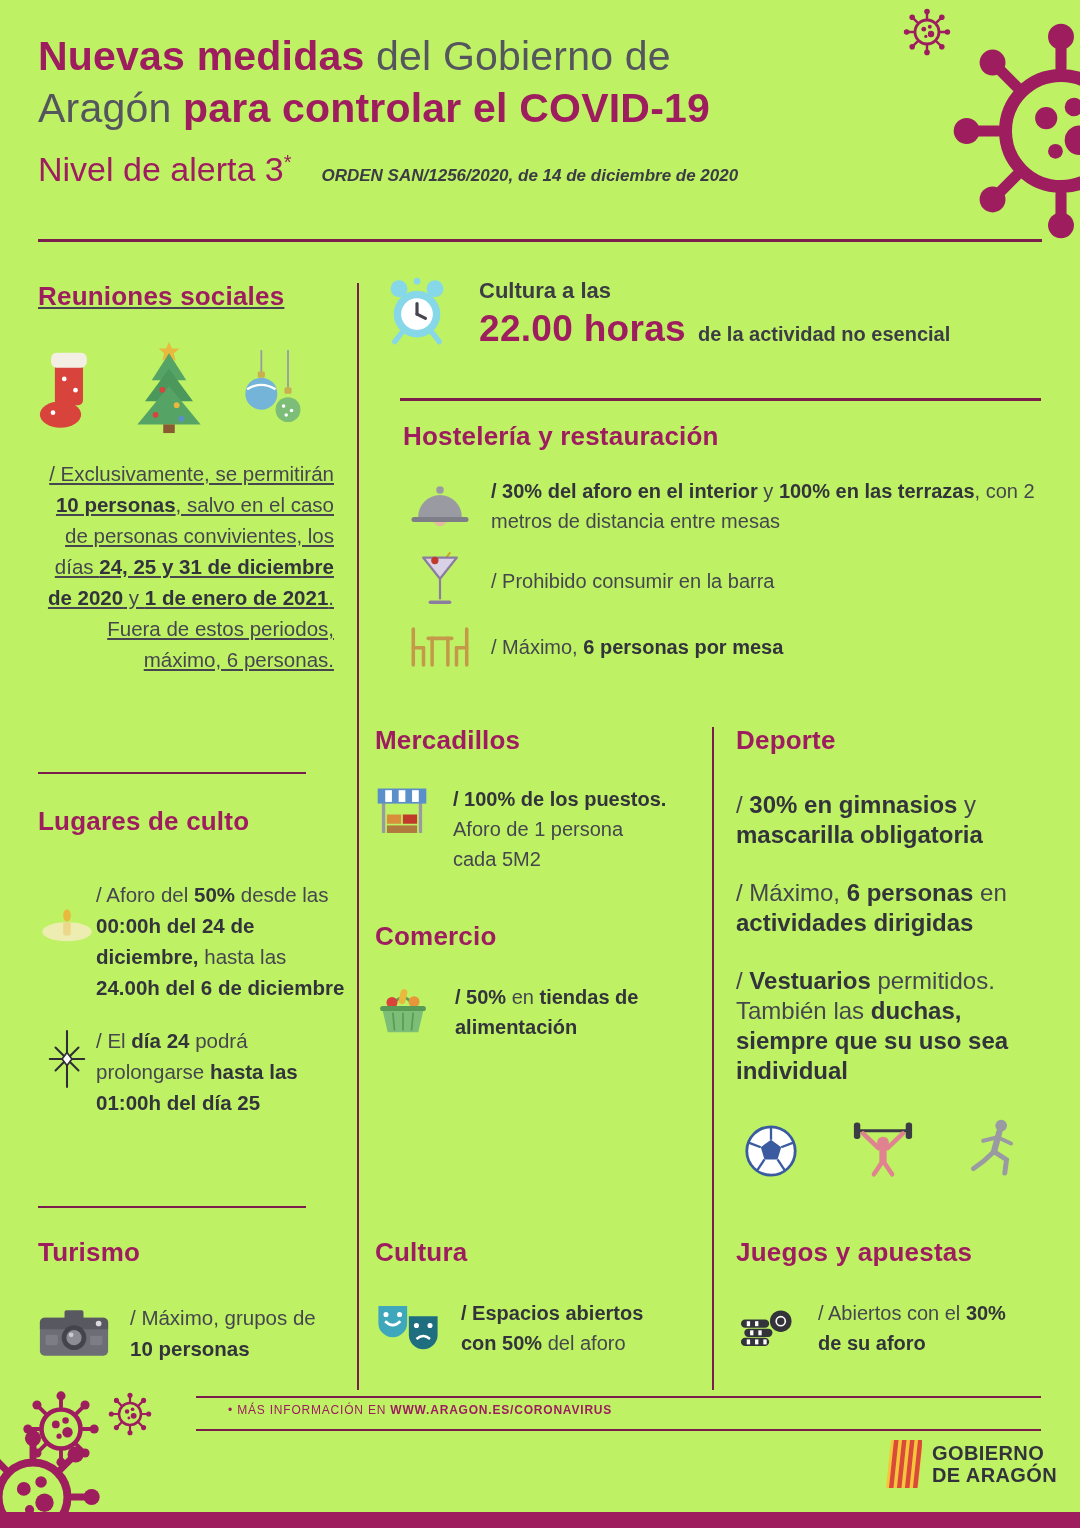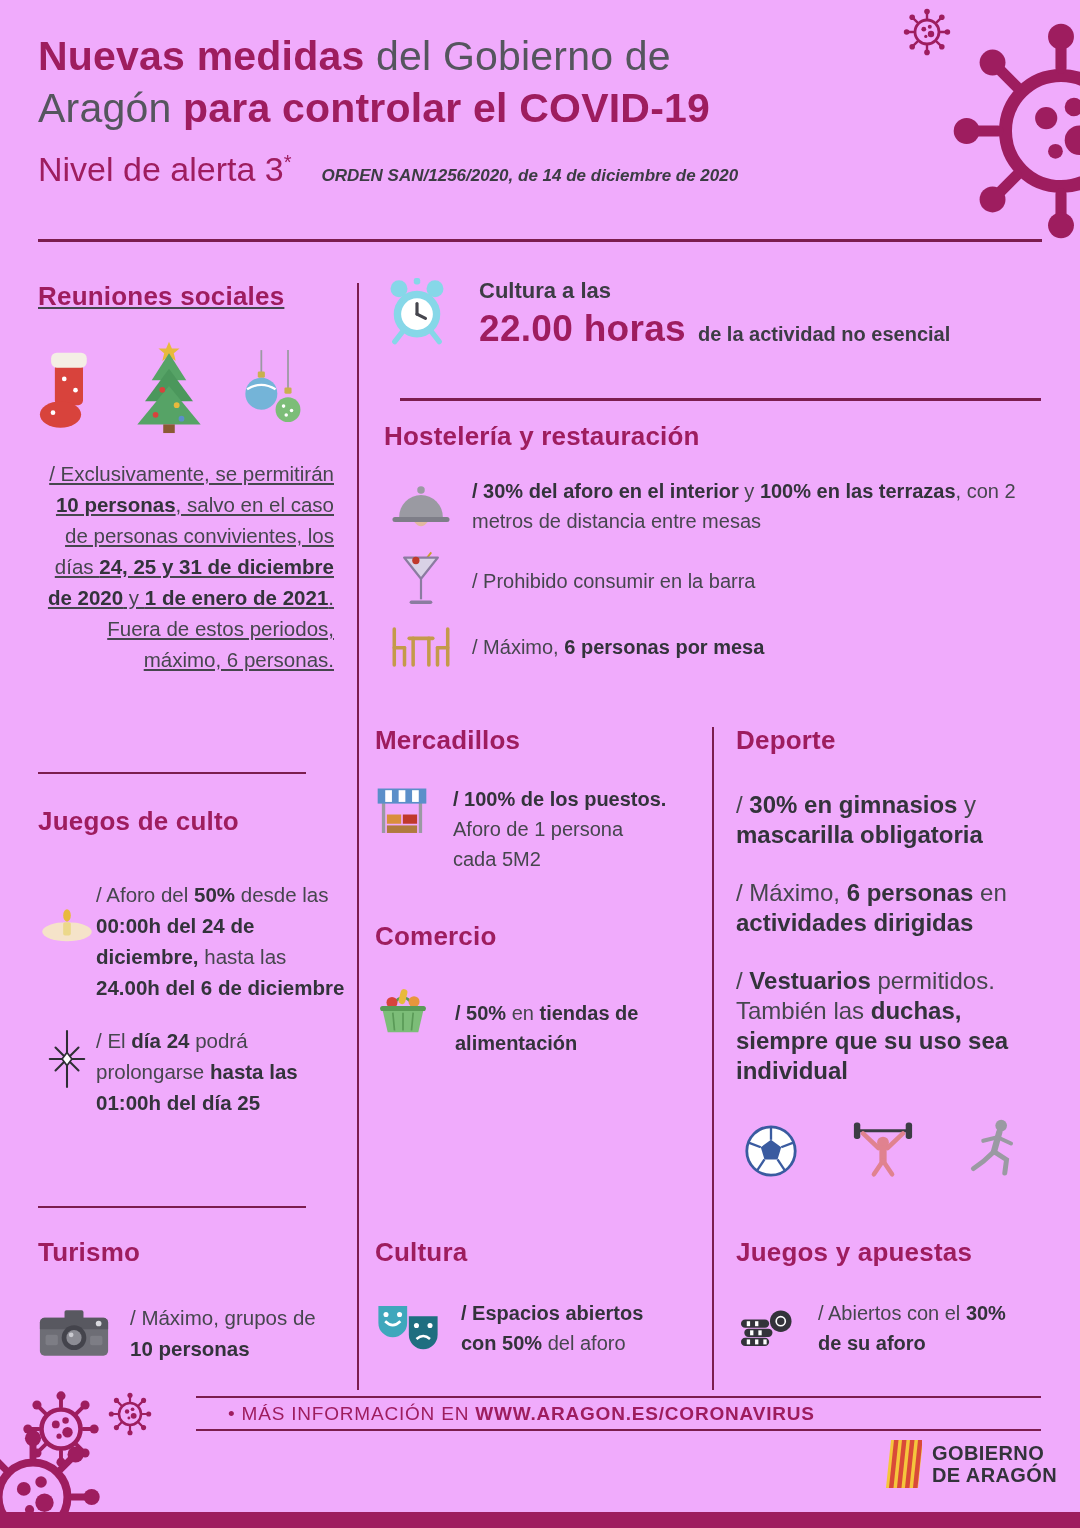--- a/index.html
+++ b/index.html
@@ -1,17 +1,17 @@
 <!DOCTYPE html>
 <html lang="es"><head>
 <meta charset="utf-8">
 <style>
   * { margin:0; padding:0; box-sizing:border-box; }
   body { background:#e9e9ec; font-family:"Liberation Sans", sans-serif; }
-  .page { position:relative; width:1080px; height:1528px; margin:0 auto; background:#f0abfc;
+  .page { position:relative; width:1080px; height:1528px; margin:0 auto; background:#bef264;
           overflow:hidden; color:#46464e; }
 
   .b { font-weight:700; color:#33333b; }
 
   
   .header { position:absolute; left:38px; top:30px; width:900px; }
   .t1 { font-size:41px; font-weight:700; line-height:52px; letter-spacing:0.2px; }
   .t1 .m { color:#9e1d5f; }
   .t1 .g { color:#55555e; font-weight:400; }
   .alert-row { margin-top:16px; display:flex; align-items:baseline; }
@@ -51,56 +51,56 @@
   .turismo-item .txt { width:195px; }
 
   
   #closing { position:absolute; left:383px; top:276px; width:662px; display:flex; gap:28px; align-items:flex-start; }
   .c1 { font-size:22px; font-weight:700; color:#3c3c44; margin-top:2px; }
   .c2 { display:flex; align-items:baseline; margin-top:4px; }
   .c-time { font-size:37px; font-weight:700; color:#9e1d5f; letter-spacing:0.3px; }
   .c-scope { font-size:20px; font-weight:700; color:#3c3c44; margin-left:12px; }
 
   
-  #sec-hosteleria { left:384px; top:421px; width:663px; }
+  #sec-hosteleria { left:403px; top:421px; width:663px; }
   .h-item { display:flex; align-items:center; gap:14px; font-size:20px; line-height:30px; }
   .h-item .icon-cell { flex:0 0 74px; }
   #sec-hosteleria .i1 { margin-top:24px; }
   #sec-hosteleria .i2 { margin-top:14px; }
   #sec-hosteleria .i3 { margin-top:12px; }
 
   
   #sec-mercadillos { left:375px; top:725px; width:318px; }
   .m-item { margin-top:28px; display:flex; gap:24px; align-items:flex-start; }
   .m-item .txt { width:218px; font-size:20px; line-height:30px; }
 
   #sec-comercio { left:375px; top:921px; width:318px; }
   #sec-comercio .it1 { margin-top:30px; display:flex; gap:24px; align-items:flex-start; }
-  #sec-comercio .it1 .txt { width:228px; font-size:20px; line-height:30px;margin-top:16px; }
+  #sec-comercio .it1 .txt { width:228px; font-size:20px; line-height:30px; }
   #sec-comercio .it2 { margin-top:26px; display:flex; gap:18px; align-items:flex-start; }
   #sec-comercio .it2 .txt { width:238px; font-size:20px; line-height:30px; }
 
   #sec-cultura { left:375px; top:1237px; width:318px; }
   .cu-item { margin-top:30px; display:flex; gap:20px; align-items:flex-start; }
   .cu-item .txt { width:218px; font-size:20px; line-height:30px; }
 
   
   #sec-deporte { left:736px; top:725px; width:312px; }
   .d-para { font-size:24px; line-height:30px; width:308px; }
   #sec-deporte .p1 { margin-top:34px; }
   #sec-deporte .p2 { margin-top:28px; }
   #sec-deporte .p3 { margin-top:28px; }
   .sport-icons { margin-top:32px; width:292px; display:flex; justify-content:space-between; align-items:flex-end; padding:0 8px; }
 
   #sec-juegos { left:736px; top:1237px; width:312px; }
   .j-item { margin-top:30px; display:flex; gap:24px; align-items:flex-start; }
   .j-item .txt { width:200px; font-size:20px; line-height:30px; }
 
   
-  .f-info { position:absolute; left:228px; top:1403px; font-size:19px; letter-spacing:0.8px; color:#9e1d5f; }
+  .f-info { position:absolute; left:228px; top:1403px; font-size:12px; letter-spacing:0.8px; color:#9e1d5f; }
   .f-info .b { color:#9e1d5f; font-weight:700; }
   .logo { position:absolute; left:882px; top:1440px; display:flex; align-items:center; gap:10px; }
   .logo-text { font-size:20px; font-weight:700; color:#33333b; line-height:22px; letter-spacing:0.4px; }
   .bottom-bar { position:absolute; left:0; bottom:0; width:1080px; height:16px; background:#9e1d5f; z-index:5; }
 
   
   .virus { position:absolute; color:#9e1d5f; }
   .v-top-small { left:903px; top:8px; width:48px; height:48px; }
   .v-top-big { left:950px; top:20px; width:222px; height:222px; }
   .v-bot-1 { left:22px; top:1390px; width:78px; height:78px; }
@@ -403,21 +403,21 @@
       <svg class="ic-ornaments">
           <use href="#sym-ornaments"></use>
         </svg>
     </div>
     <p class="body-text"><span>/ Exclusivamente, se permitirán </span><span class="b">10 personas</span><span>, salvo en el caso de personas convivientes, los días </span><span class="b">24, 25 y 31 de diciembre de 2020</span><span> y </span><span class="b">1 de enero de 2021</span><span>. Fuera de estos periodos, máximo, 6 personas.</span></p>
   </section>
 
   <div class="rule hr-left-1"></div>
 
   <section class="sec" id="sec-culto">
-    <h2 class="h2">Juegos de culto</h2>
+    <h2 class="h2">Lugares de culto</h2>
     <div class="icon-item item1">
       <div class="icon-cell">
         <svg class="ic-candle">
             <use href="#sym-candle"></use>
           </svg>
       </div>
       <p class="txt body-text"><span>/ Aforo del </span><span class="b">50%</span><span>  desde las </span><span class="b">00:00h del 24 de diciembre,</span><span> hasta las </span><span class="b">24.00h del 6 de diciembre</span></p>
     </div>
     <div class="icon-item item2">
       <div class="icon-cell">

